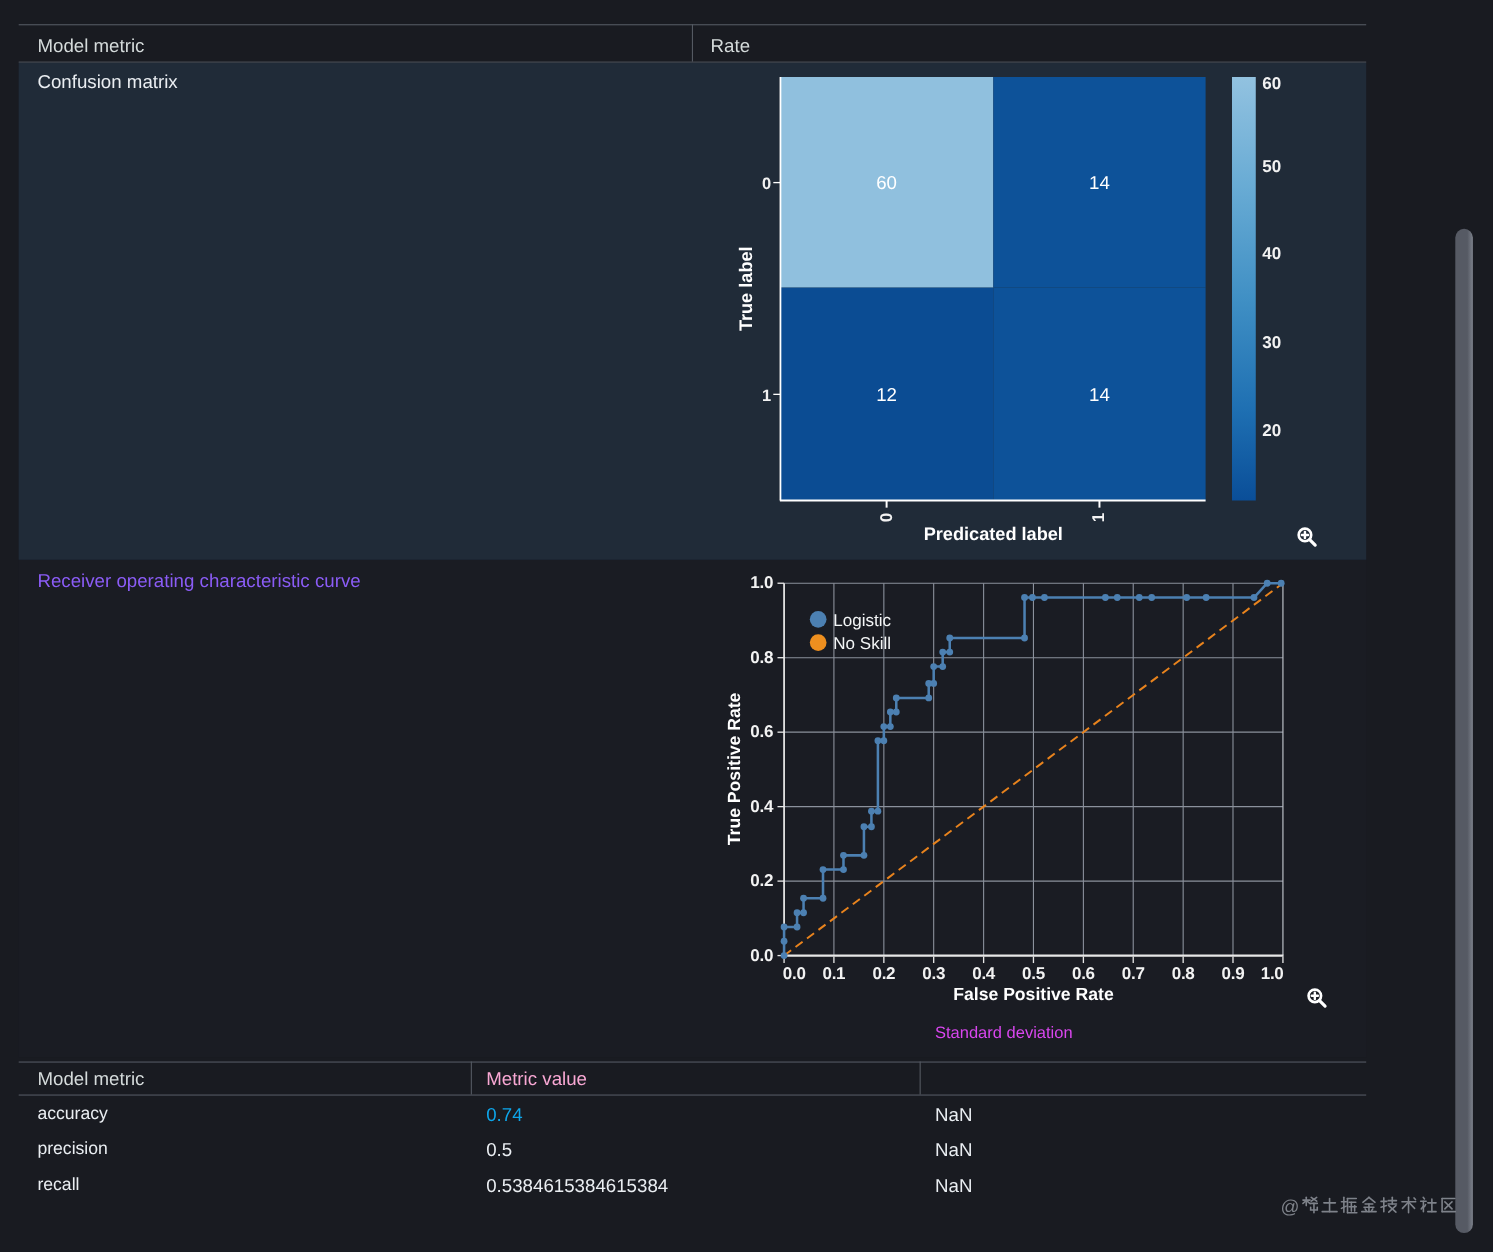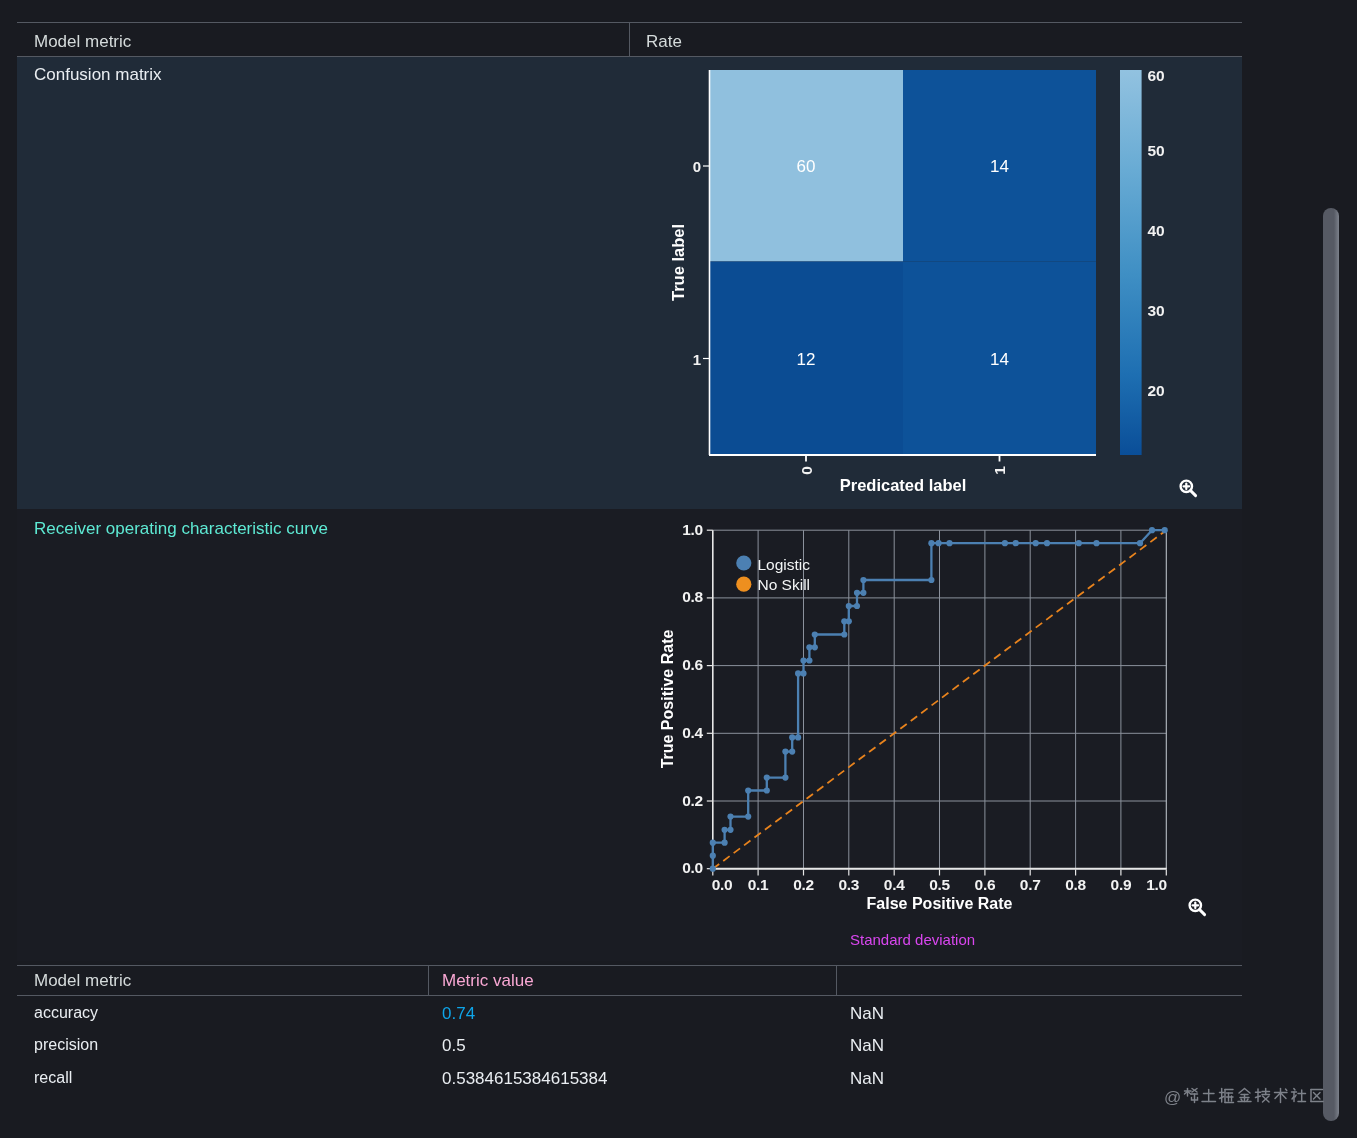--- a/index.html
+++ b/index.html
@@ -8,21 +8,21 @@
 <body>
 
 <div class="abs" style="left:17px;top:22px;width:1225px;height:1px;background:#545962"></div>
 <div class="abs" style="left:17px;top:56px;width:1225px;height:1px;background:#545962"></div>
 <div class="abs" style="left:629px;top:22px;width:1px;height:34px;background:#545962"></div>
 <div class="abs" style="left:34px;top:31.5px;font-size:17px;color:#d5dbdb">Model metric</div>
 <div class="abs" style="left:646px;top:31.5px;font-size:17px;color:#d5dbdb">Rate</div>
 <div class="abs" style="left:17px;top:57px;width:1225px;height:452px;background:#202b38"></div>
 <div class="abs" style="left:17px;top:509px;width:1225px;height:452px;background:#1a1c23"></div>
 <div class="abs" style="left:34px;top:65px;font-size:17px;color:#eaeef2">Confusion matrix</div>
-<div class="abs" style="left:34px;top:518.5px;font-size:17px;color:#5eead4">Receiver operating characteristic curve</div>
+<div class="abs" style="left:34px;top:518.5px;font-size:17px;color:#8b5cf6">Receiver operating characteristic curve</div>
 
 <div class="abs" style="left:17px;top:965px;width:1225px;height:1px;background:#545962"></div>
 <div class="abs" style="left:17px;top:995px;width:1225px;height:1px;background:#545962"></div>
 <div class="abs" style="left:428px;top:965px;width:1px;height:30px;background:#545962"></div>
 <div class="abs" style="left:836px;top:965px;width:1px;height:30px;background:#545962"></div>
 <div class="abs" style="left:34px;top:970.5px;font-size:17px;color:#d5dbdb">Model metric</div>
 <div class="abs" style="left:442px;top:970.5px;font-size:17px;color:#f9a8d4">Metric value</div>
 <div class="abs" style="left:850px;top:931px;font-size:15px;color:#d946ef">Standard deviation</div>
 <div class="abs" style="left:34px;top:1004px;font-size:16px;color:#eaeef2">accuracy</div>
 <div class="abs" style="left:442px;top:1003.5px;font-size:17px;color:#0ea5e9">0.74</div>

